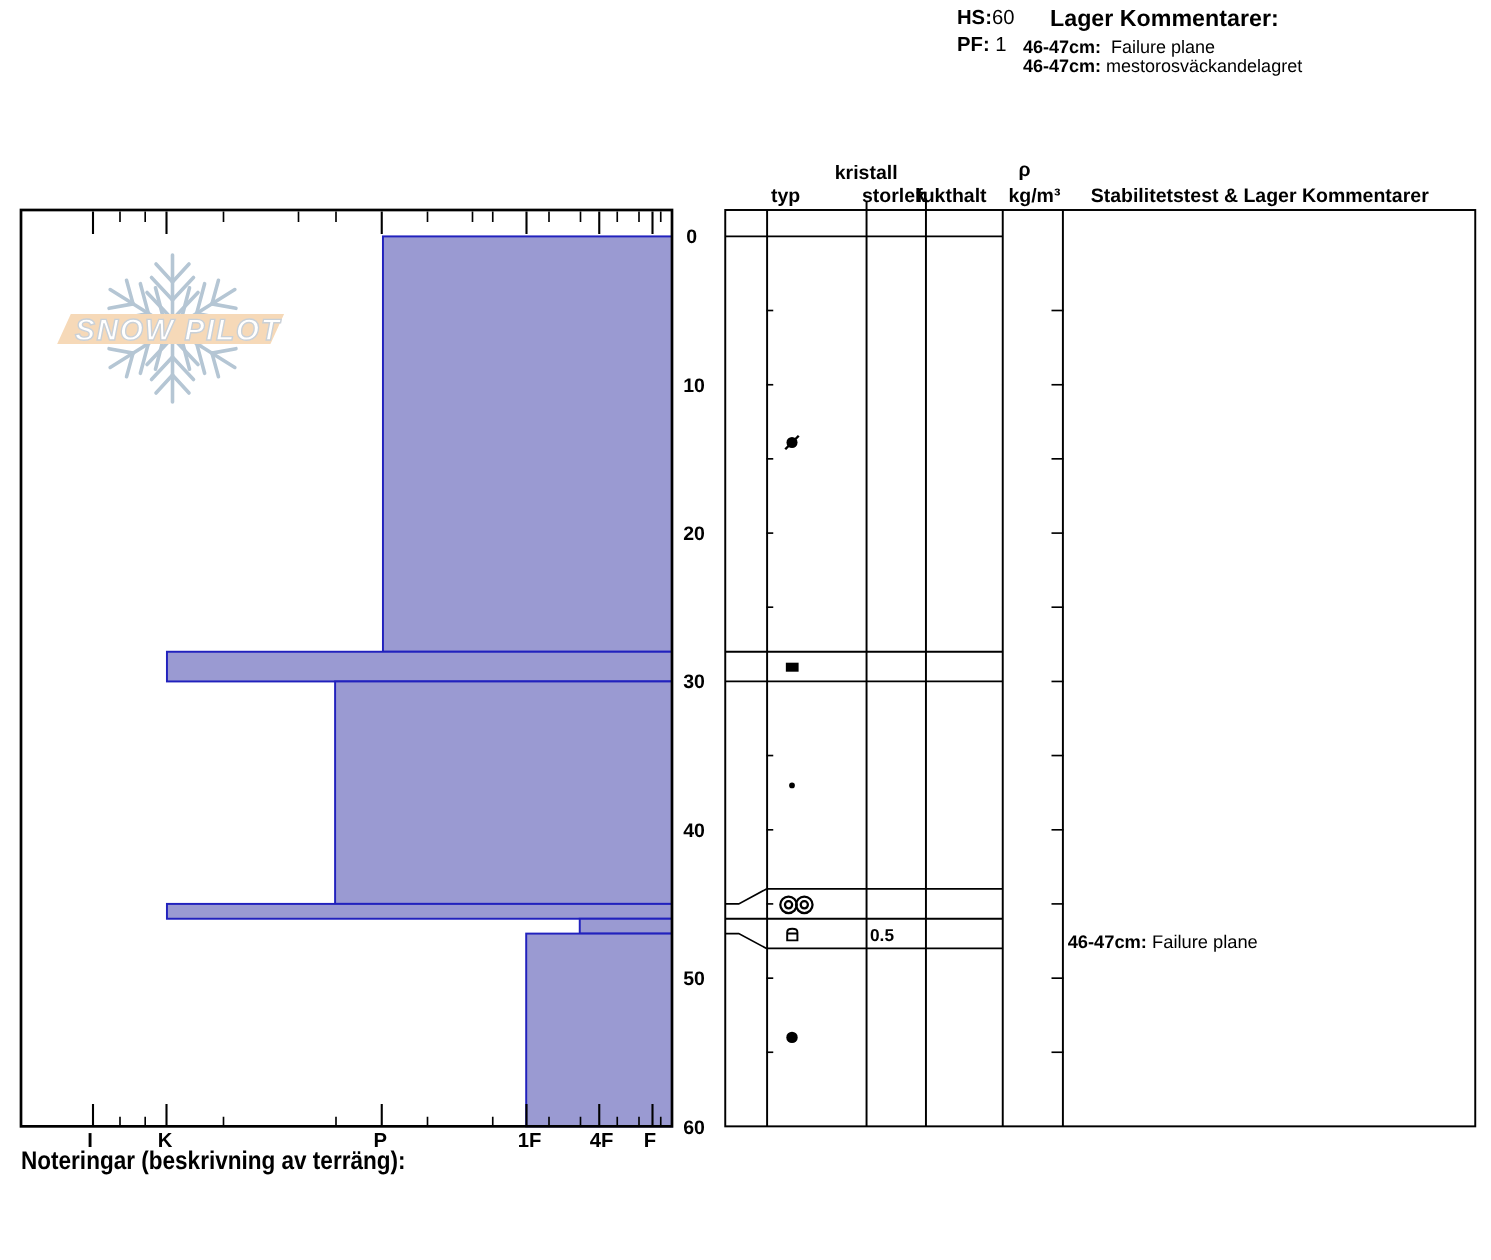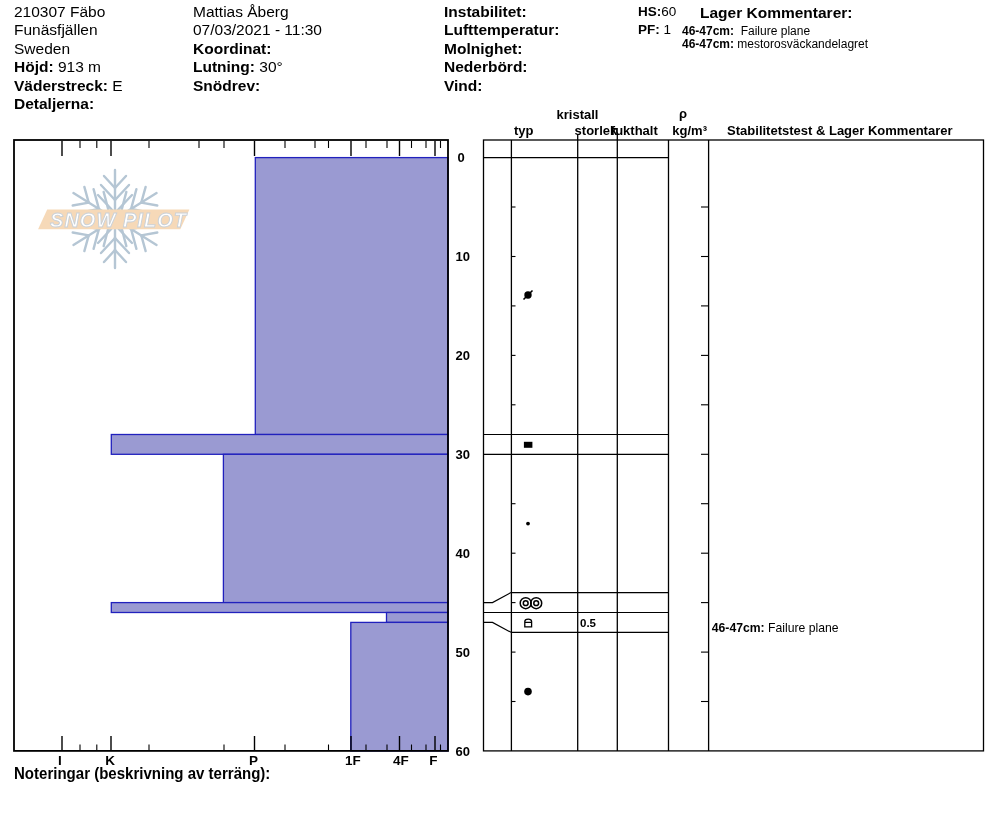--- a/index.html
+++ b/index.html
@@ -4,38 +4,22 @@
 <style>
 html,body{margin:0;padding:0;background:#fff}
 .page{position:relative;width:994px;height:840px;background:#fff;font-family:"Liberation Sans",sans-serif;color:#000;overflow:hidden}
 .h{position:absolute;font-size:15.5px;line-height:18.45px;white-space:pre}
 .sm{position:absolute;font-size:12px;line-height:12.4px;white-space:pre}
 </style>
 </head>
 <body>
 <div class="page">
 
-<div class="h" style="left:14px;top:2.9px">210307 Fäbo
-Funäsfjällen
-Sweden
-<b>Höjd:</b> 913 m
-<b>Väderstreck:</b> E
-<b>Detaljerna:</b></div>
-
-<div class="h" style="left:193px;top:2.9px">Mattias Åberg
-07/03/2021 - 11:30
-<b>Koordinat:</b>
-<b>Lutning:</b> 30°
-<b>Snödrev:</b></div>
-
-<div class="h" style="left:444px;top:2.9px"><b>Instabilitet:</b>
-<b>Lufttemperatur:</b>
-<b>Molnighet:</b>
-<b>Nederbörd:</b>
-<b>Vind:</b></div>
+
+
 
 <div class="h" style="left:638px;top:2.9px;font-size:13.5px"><b>HS:</b>60
 <b>PF:</b> 1</div>
 
 <div class="h" style="left:700px;top:3.9px"><b>Lager Kommentarer:</b></div>
 
 <div class="sm" style="left:682px;top:25.2px"><b>46-47cm:</b>  Failure plane
 <b>46-47cm:</b> mestorosväckandelagret</div>
 
 <div style="position:absolute;left:14px;top:763.5px;font-size:17px;font-weight:bold;transform:scaleX(0.884);transform-origin:0 0;white-space:pre">Noteringar (beskrivning av terräng):</div>

